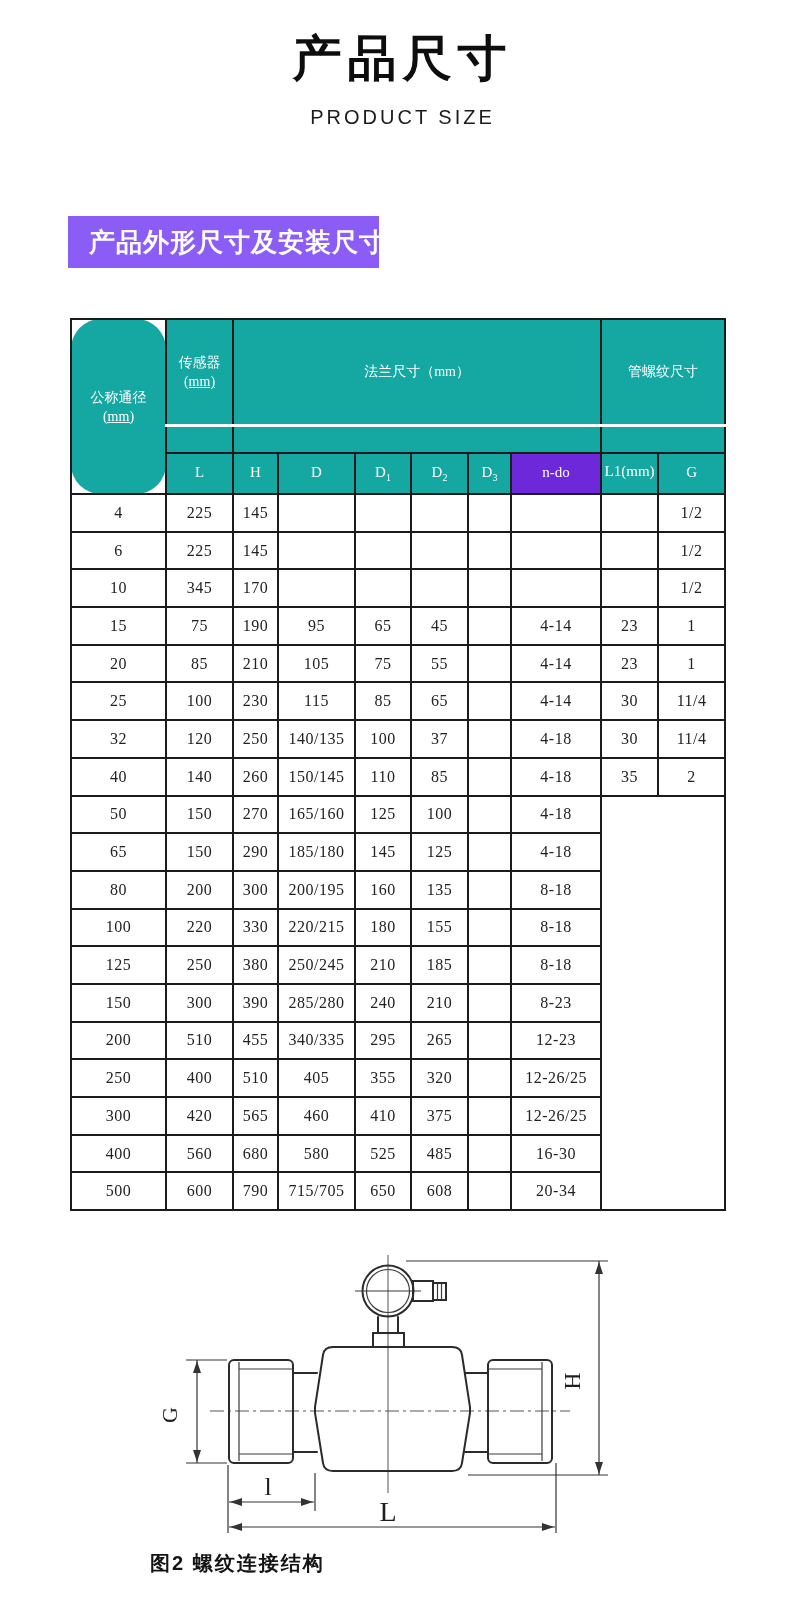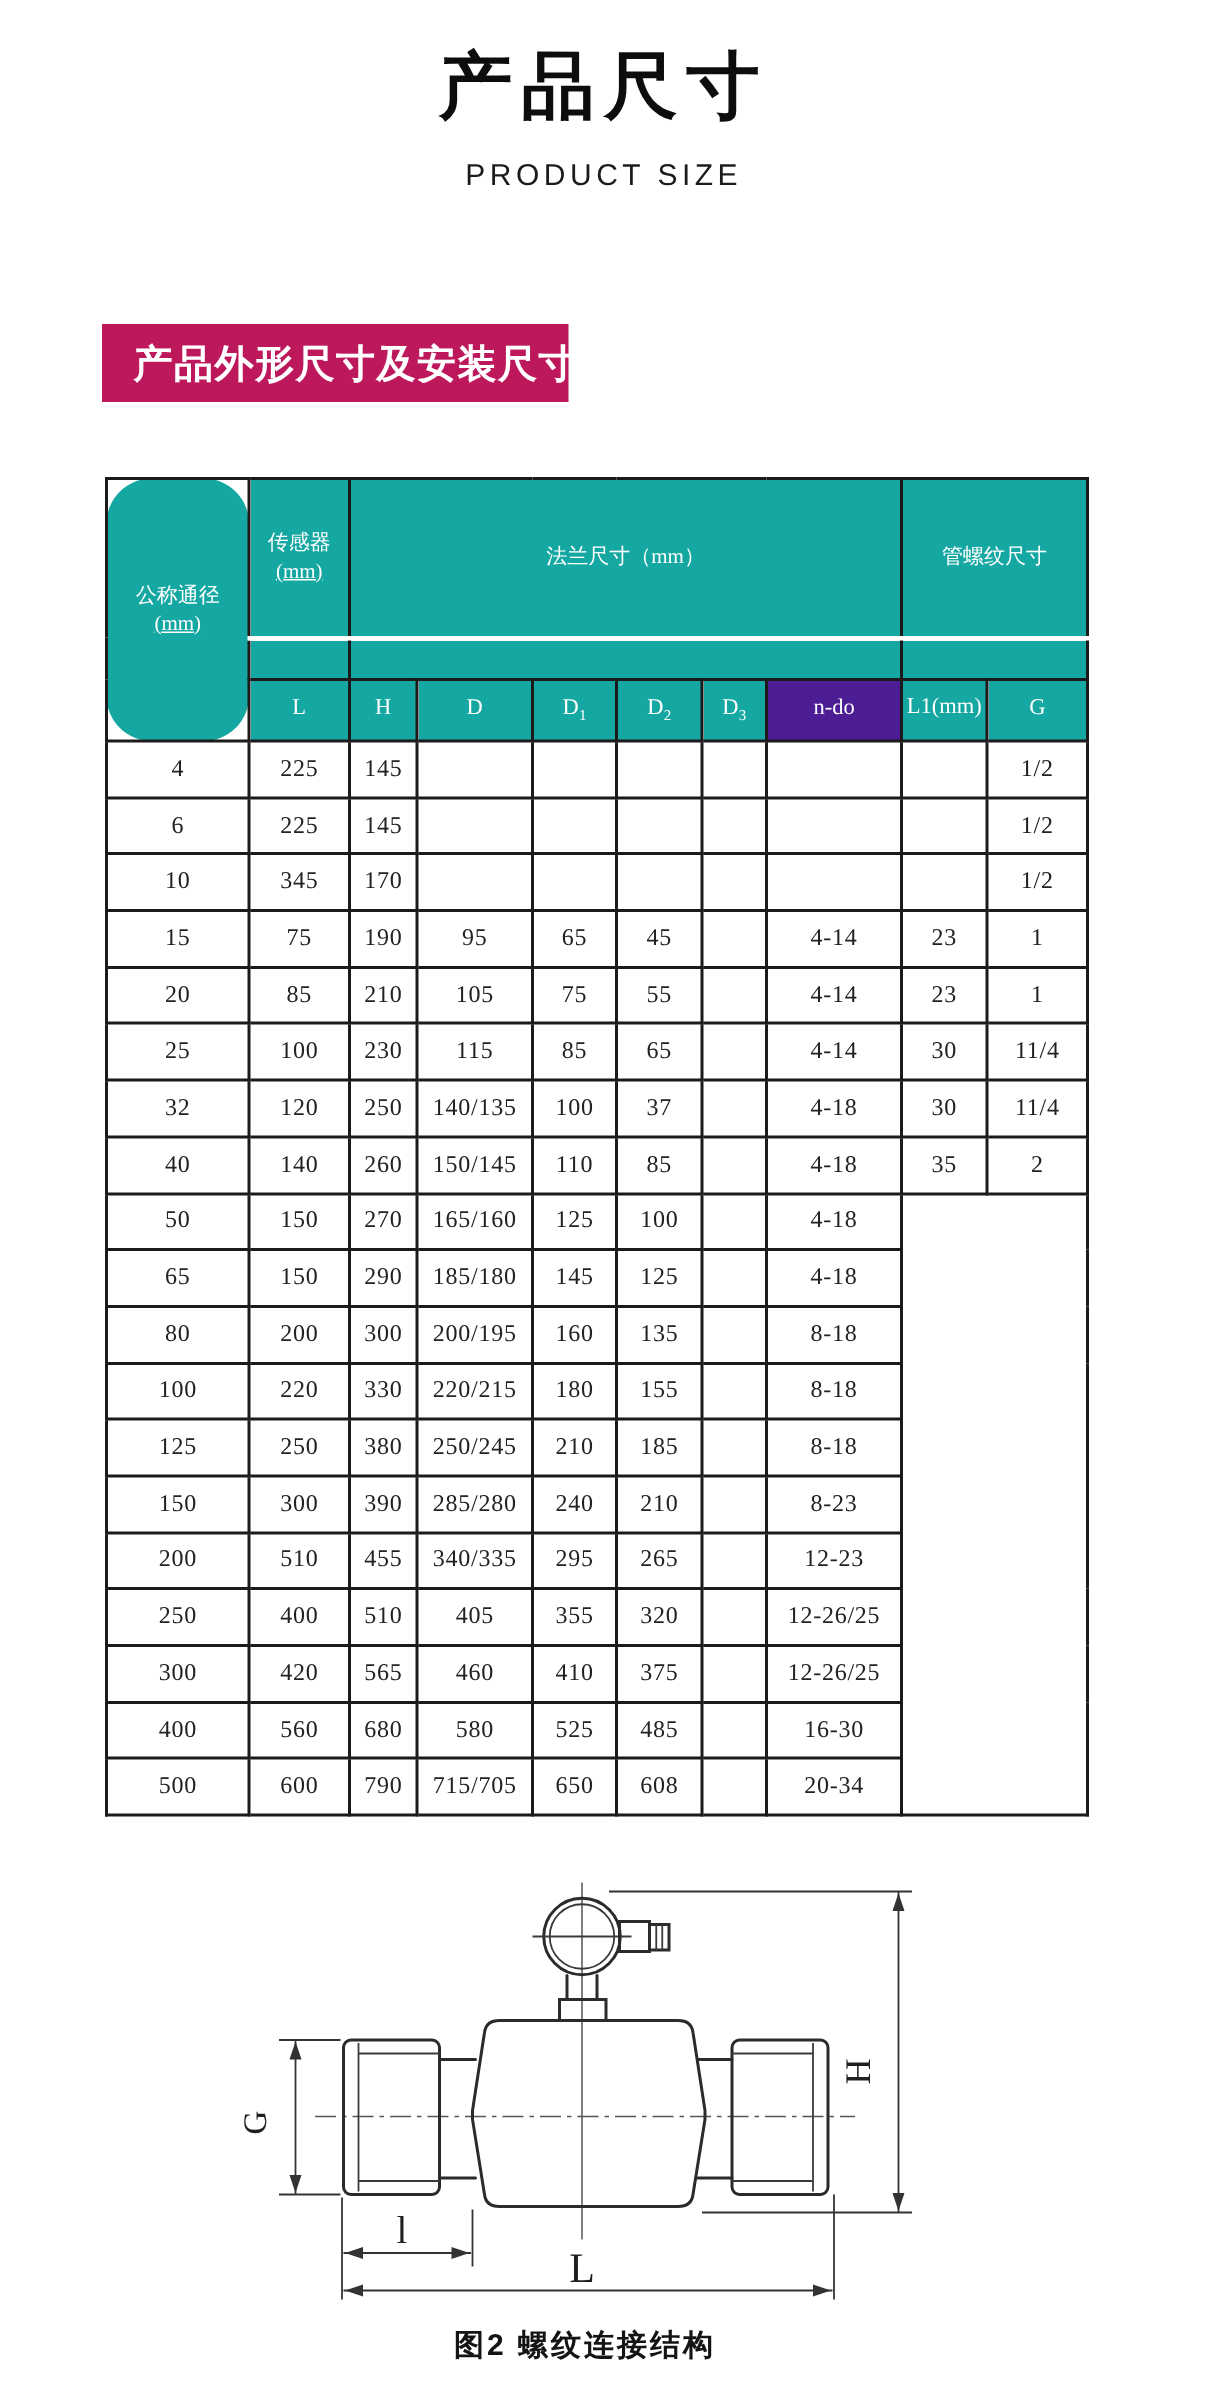--- a/index.html
+++ b/index.html
@@ -42,36 +42,36 @@
   th.subcol-l1 { font-size:12.5px; word-break:break-all; line-height:14px; padding:0 3px; }
   .hdr-unit { font-size:14px; display:block;text-decoration:underline; }
   .subsc { font-size:10px; vertical-align:-4px; }
   table.spec tbody tr { height:37.7px; }
   table.spec tbody td {
     background:#ffffff; font-size:16px; color:#222222; letter-spacing:0.5px;
   }
   
   .figure-svg { position:absolute; left:150px; top:1233px; }
   .figure-caption {
-    position:absolute; left:150px; top:1550px; width:480px; text-align:center;
+    position:absolute; left:150px; top:1550px; width:480px; text-align:left;
     font-size:20px; font-weight:700; color:#141414; letter-spacing:2px;
   }
   svg .ln   { stroke:#2b2b2b; stroke-width:2;   fill:none; stroke-linecap:round; }
   svg .thin { stroke:#3a3a3a; stroke-width:1.2; fill:none; }
   svg .dim  { stroke:#333333; stroke-width:1.2; fill:none; }
   svg .cl   { stroke:#555555; stroke-width:1;   fill:none; }
   svg .arr  { fill:#333333; stroke:none; }
   svg text.dimlabel { fill:#1f1f1f; font-family:"Liberation Serif", serif; }
 </style>
 </head>
 <body>
 
 <div class="page-title">产品尺寸</div>
 <div class="page-subtitle">PRODUCT SIZE</div>
-<div class="section-banner" style="background-color: #be185d;">产品外形尺寸及安装尺寸</div>
+<div class="section-banner" style="background-color: #8b5cf6;">产品外形尺寸及安装尺寸</div>
 
 <table class="spec">
   <colgroup>
     <col style="width:95px">
       <col style="width:67px">
       <col style="width:45px">
     <col style="width:77px">
       <col style="width:56px">
       <col style="width:57px">
     <col style="width:43px">
@@ -97,21 +97,21 @@
       <th colspan="6" style="background-color: rgb(21, 167, 161);"></th>
       <th colspan="2" style="background-color: rgb(21, 167, 161);"></th>
     </tr>
     <tr class="hrow-3">
       <th style="background-color: rgb(21, 167, 161);"><span>L</span><span class="subsc"></span></th>
       <th style="background-color: rgb(21, 167, 161);"><span>H</span><span class="subsc"></span></th>
       <th style="background-color: rgb(21, 167, 161);"><span>D</span><span class="subsc"></span></th>
       <th style="background-color: rgb(21, 167, 161);"><span>D</span><span class="subsc">1</span></th>
       <th style="background-color: rgb(21, 167, 161);"><span>D</span><span class="subsc">2</span></th>
       <th style="background-color: rgb(21, 167, 161);"><span>D</span><span class="subsc">3</span></th>
-      <th style="background-color: #4c1d95;"><span>n-do</span><span class="subsc"></span></th>
+      <th style="background-color: #6d28d9;"><span>n-do</span><span class="subsc"></span></th>
       <th class="subcol-l1" style="background-color: rgb(21, 167, 161);"><span>L1(mm)</span><span class="subsc"></span></th>
       <th style="background-color: rgb(21, 167, 161);"><span>G</span><span class="subsc"></span></th>
     </tr>
   </thead>
   <tbody>
       <tr>
         <td>4</td>
         <td>225</td>
         <td>145</td>
         <td></td>

